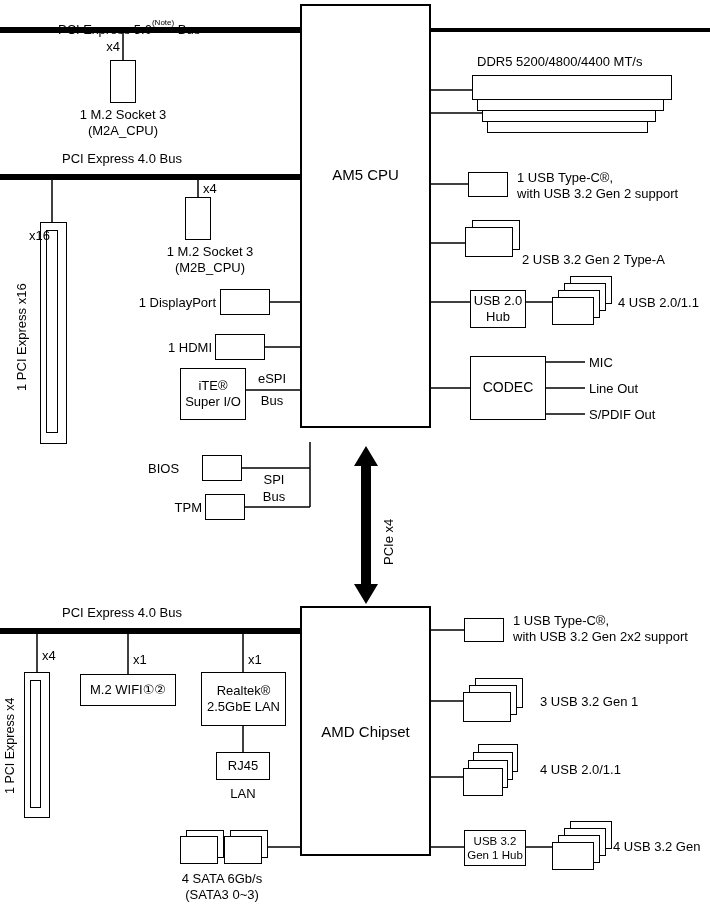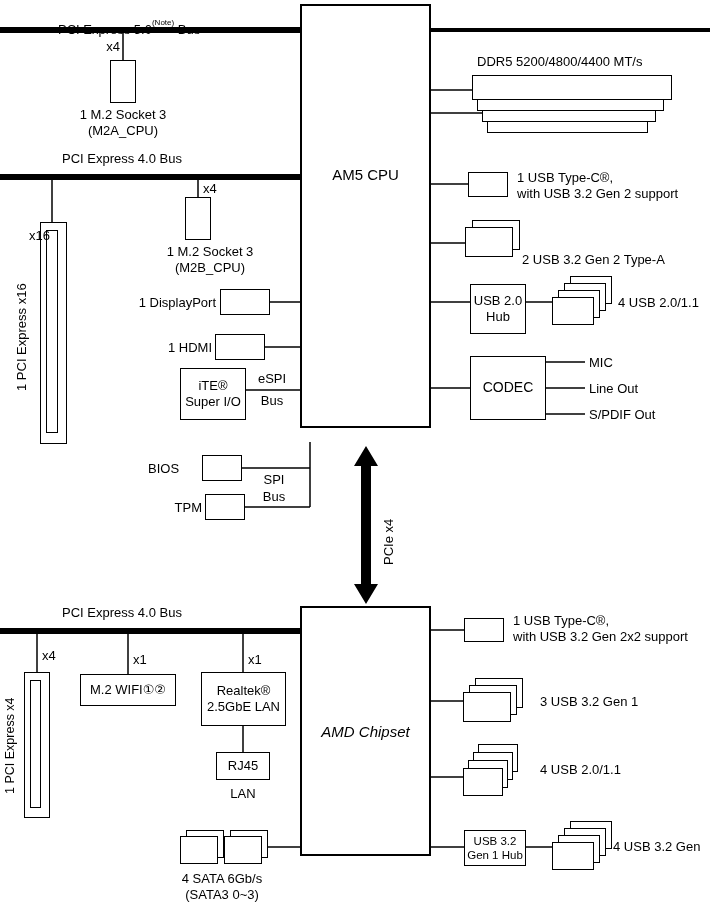--- a/index.html
+++ b/index.html
@@ -136,38 +136,38 @@
   <div class="box" style="left:468px;top:172px;width:40px;height:25px;"></div>
   <div class="label" style="left:517px;top:170px;width:190px;">1 USB Type-C®,
 with USB 3.2 Gen 2 support</div>
 
   <div>
     <div class="layer" style="left:472px;top:220px;width:48px;height:30px;"></div>
     <div class="layer" style="left:465px;top:227px;width:48px;height:30px;"></div>
   </div>
   <div class="label" style="left:522px;top:236px;width:186px;margin-top:16px;">2 USB 3.2 Gen 2 Type-A</div>
 
-  <div class="box" style="left:470px;top:284px;width:56px;height:50px;">USB 2.0
+  <div class="box" style="left:470px;top:290px;width:56px;height:38px;">USB 2.0
 Hub</div>
   <div>
     <div class="layer" style="left:570px;top:276px;width:42px;height:28px;"></div>
     <div class="layer" style="left:564px;top:283px;width:42px;height:28px;"></div>
     <div class="layer" style="left:558px;top:290px;width:42px;height:28px;"></div>
     <div class="layer" style="left:552px;top:297px;width:42px;height:28px;"></div>
   </div>
   <div class="label" style="left:618px;top:295px;width:92px;">4 USB 2.0/1.1</div>
 
   <div class="box" style="left:470px;top:356px;width:76px;height:64px;font-size:14px;">CODEC</div>
   <div class="label" style="left:589px;top:355px;width:70px;">MIC</div>
   <div class="label" style="left:589px;top:381px;width:80px;">Line Out</div>
   <div class="label" style="left:589px;top:407px;width:90px;">S/PDIF Out</div>
 
   <div class="vlabel" style="left:379px;top:492px;width:18px;height:100px;">PCIe x4</div>
 
-  <div class="box" style="left:300px;top:606px;width:131px;height:250px;border-width:2px;font-style:italic;">
+  <div class="box" style="left:300px;top:606px;width:131px;height:250px;border-width:2px;">
     <div class="label big" style="top:115px;left:0;width:100%;text-align:center;">AMD Chipset</div>
   </div>
 
   <div class="label" style="left:62px;top:605px;width:160px;">PCI Express 4.0 Bus</div>
 
   <div class="label" style="left:42px;top:648px;width:24px;">x4</div>
   <div class="box" style="left:24px;top:672px;width:26px;height:146px;">
     <div class="slot-inner" style="left:5px;top:7px;width:11px;height:128px;"></div>
   </div>
   <div class="vlabel" style="left:1px;top:678px;width:17px;height:135px;font-size:12.5px;">1 PCI Express x4</div>

